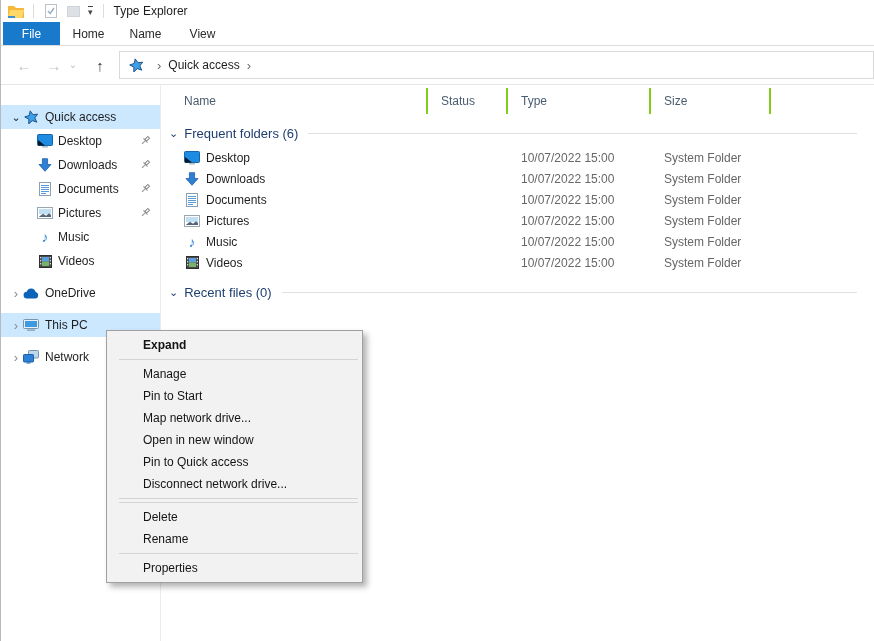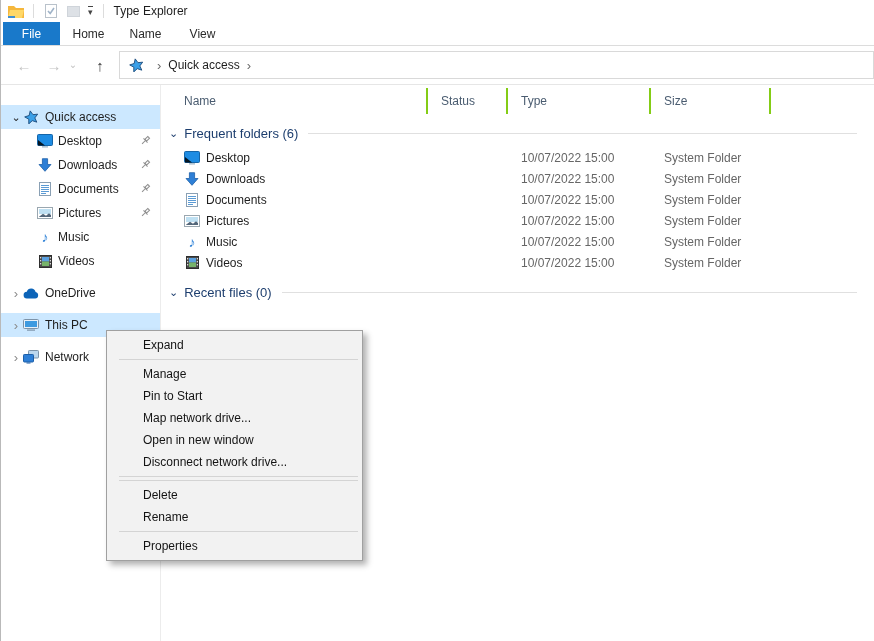--- a/index.html
+++ b/index.html
@@ -57,21 +57,21 @@
   .group-hdr .gline { flex:1; height:1px; background:#e0e0e0; margin-left:10px; margin-right:17px; }
   .file-row { height:21px; }
   .file-row .name-cell { display:flex; align-items:center; padding-left:23px; }
   .file-row .name-cell .fi { width:16px; height:16px; margin-right:6px; display:flex; align-items:center; justify-content:center; }
   .file-row .dim { color:#666; padding-left:13px; }
   .frequent-rows { margin-top:4px; }
 
   
   .ctx { position:absolute; left:105px; top:330px; width:257px; background:#f2f2f2; border:1px solid #a0a0a0; padding:3px 0; box-shadow:4px 4px 6px rgba(0,0,0,.30); }
   .ctx-item { height:22px; line-height:22px; padding-left:36px; color:#141414; }
-  .ctx-item.bold { font-weight:normal; }
+  .ctx-item.bold { font-weight:bold; }
   .ctx-sep { height:1px; background:#d4d4d4; margin:3px 4px 3px 12px; }
 </style>
 </head>
 <body>
 
 <div class="window">
 
   <div class="titlebar">
     <span class="qat-icon">
       <svg width="16" height="13" viewBox="0 0 16 13">
@@ -404,20 +404,21 @@
     </div>
   </div>
 
   <div class="ctx">
     <div class="ctx-item bold">Expand</div>
     <div class="ctx-sep"></div>
     <div class="ctx-item">Manage</div>
     <div class="ctx-item">Pin to Start</div>
     <div class="ctx-item">Map network drive...</div>
     <div class="ctx-item">Open in new window</div>
+    <div class="ctx-item">Pin to Quick access</div>
     <div class="ctx-item">Disconnect network drive...</div>
     <div class="ctx-sep"></div>
     <div class="ctx-sep"></div>
     <div class="ctx-item">Delete</div>
     <div class="ctx-item">Rename</div>
     <div class="ctx-sep"></div>
     <div class="ctx-item">Properties</div>
   </div>
 
 </div>

